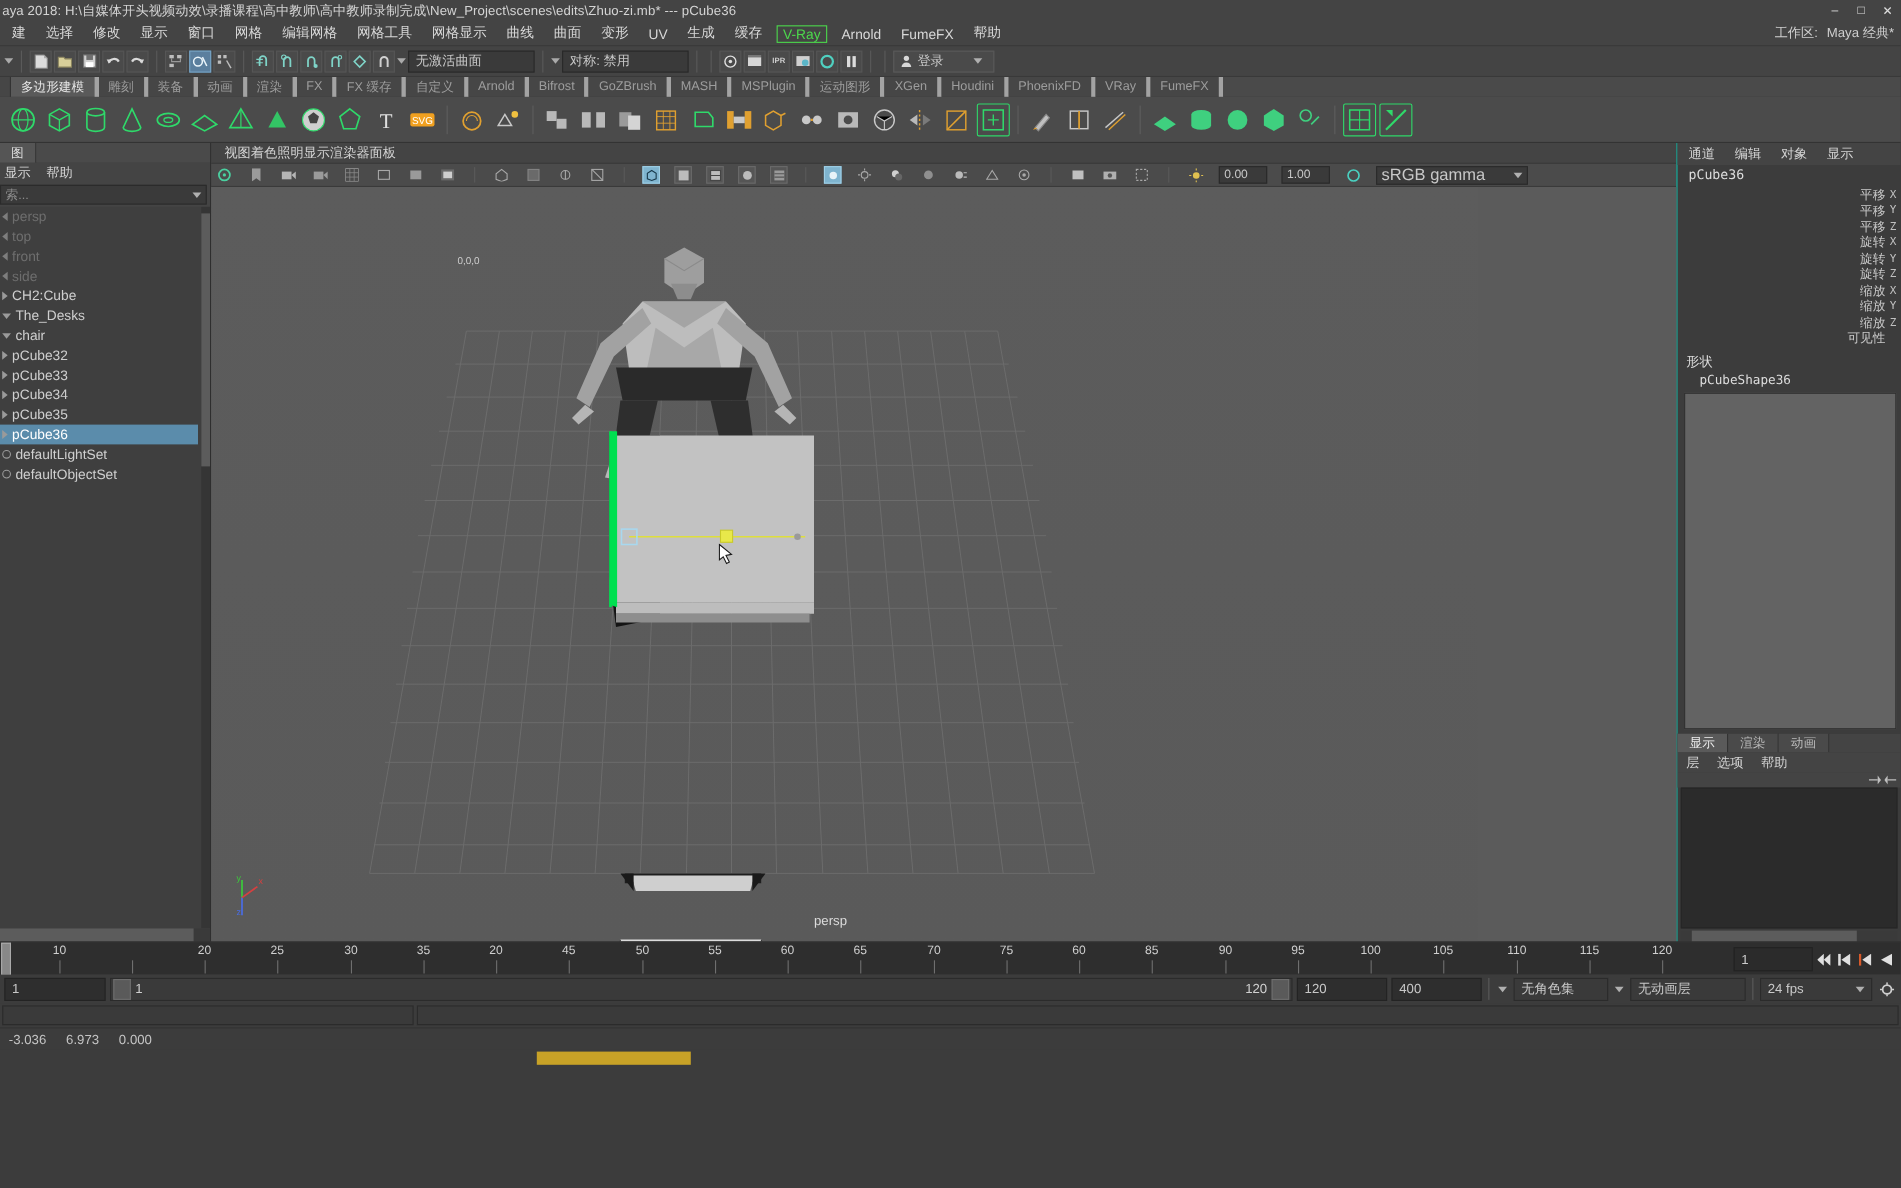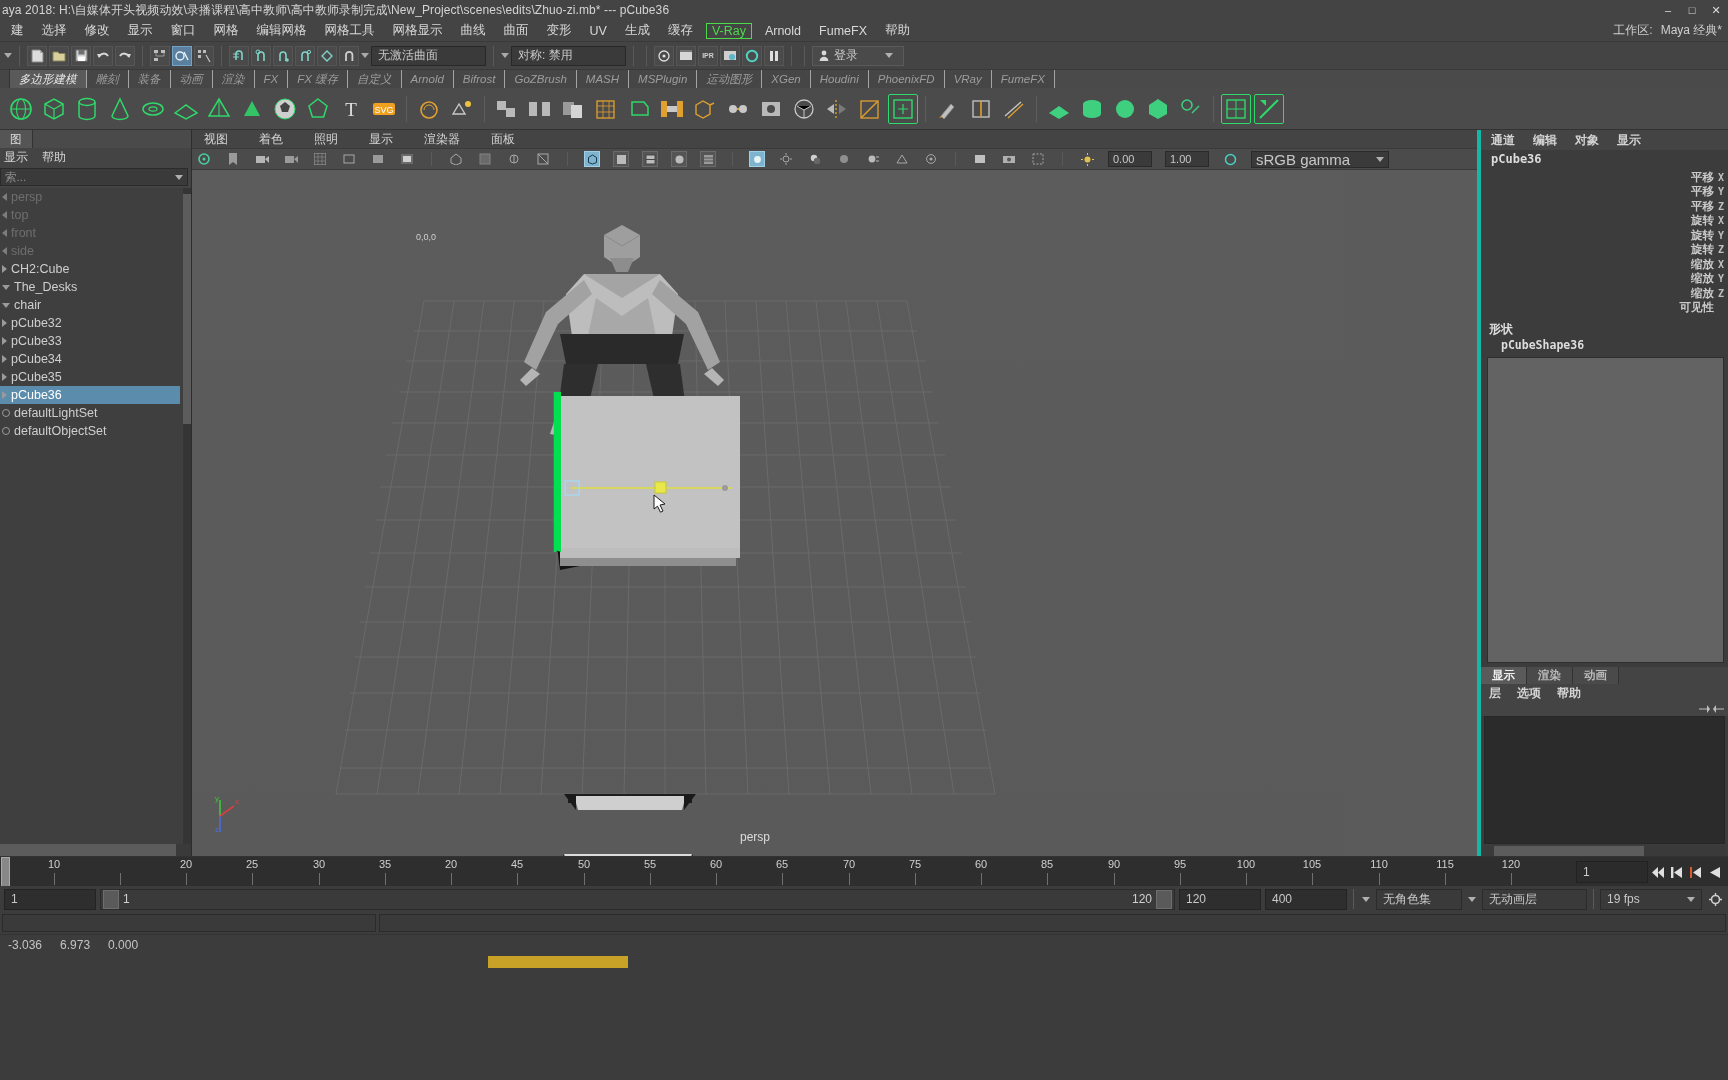--- a/index.html
+++ b/index.html
@@ -55,21 +55,21 @@
         border-top:5px solid #aaa;}
   .login{ height:20px;background:#4a4a4a;border:1px solid #5a5a5a; display:flex;
     align-items:center;gap:5px;padding:0 10px 0 6px; font-size:12px;}
 
   
   .shelftabs{
     height:18px; background:#3a3a3a; display:flex; align-items:stretch; font-size:11.5px;
   }
   .shelftabs .st{
     padding:0 9px; display:flex;align-items:center; color:#9d9d9d;
-    background:#464646; border-right:1px solid #a3a3a3; white-space:nowrap;font-style:italic;
+    background:#464646; border-right:4px solid #a3a3a3; white-space:nowrap;
   }
   .shelftabs .st.active{ background:#5a5a5a; color:#e6e6e6; }
   .shelftabs .lead{ width:10px; background:#464646; border-right:1px solid #333;}
 
   
   .shelf{
     height:42px; background:#4b4b4b; display:flex; align-items:center; gap:3px;
     padding:0 6px; border-bottom:1px solid #333;
   }
   .sh-ico{ width:30px;height:30px; border-radius:2px; position:relative;
@@ -100,38 +100,38 @@
   .arrow-l{ width:0;height:0;border-top:4px solid transparent;border-bottom:4px solid transparent;
     border-right:5px solid #7d7d7d;}
   .arrow-d{ width:0;height:0;border-left:4px solid transparent;border-right:4px solid transparent;
     border-top:5px solid #9a9a9a;}
   .ring{ width:8px;height:8px;border:1px solid #9a9a9a;border-radius:50%;}
   .ol-scroll{ position:absolute; right:0; top:0; width:8px; height:100%; background:#353535;}
   .ol-thumb{ position:absolute; right:0; top:6px; width:8px; height:230px; background:#5c5c5c;}
 
   
   .vpcol{ flex:1; display:flex; flex-direction:column; background:#3c3c3c; }
-  .vp-menu{ height:18px;display:flex;align-items:center;gap:31px;padding-left:12px;
+  .vp-menu{ height:18px;display:flex;align-items:center;gap:0;padding-left:12px;
     background:#444;font-size:12px;color:#d4d4d4;}
   .vp-tools{ height:22px;background:#4b4b4b;display:flex;align-items:center;gap:13px;
     padding:0 4px;border-top:1px solid #3a3a3a;border-bottom:1px solid #3a3a3a;}
   .vt{ width:16px;height:16px;display:flex;align-items:center;justify-content:center;
     font-size:9px;color:#d0d0d0;}
   .vt.box{ border:1px solid #6a6a6a;background:#555;}
   .vt.on{ background:#7fb4cf;border-color:#9ecfe6;}
   .numfield{ height:16px;width:44px;background:#3a3a3a;border:1px solid #2a2a2a;
     color:#c8c8c8;font-size:11px;display:flex;align-items:center;padding-left:4px;}
   .gammabox{ height:17px;width:138px;background:#3a3a3a;border:1px solid #2a2a2a;
     color:#c8c8c8;font-size:15px;display:flex;align-items:center;padding:0 4px;}
   .viewport{ flex:1; position:relative; overflow:hidden;
     background:linear-gradient(#5b5b5b,#5b5b5b); }
 
   
-  .rightcol{ width:251px;background:#3c3c3c;display:flex;flex-direction:column;
-     border-left:4px solid #14b8a6;font-weight:bold;}
+  .rightcol{ width:204px;background:#3c3c3c;display:flex;flex-direction:column;
+     border-left:1px solid #14b8a6;}
   .rp-menu{ height:20px;display:flex;align-items:center;gap:18px;padding-left:10px;
     background:#444;font-size:12px;color:#d4d4d4;}
   .rp-name{ height:18px;padding-left:10px;font-size:12px;color:#ddd;display:flex;align-items:center;
     font-family:"DejaVu Sans Mono","Liberation Mono",monospace;}
   .chanlist{ padding-top:2px; }
   .chanrow{ height:14.5px;display:flex;align-items:center;justify-content:flex-end;
     padding-right:2px;font-size:11.5px;color:#cacaca;gap:4px;}
   .chanrow .ax{ font-family:"DejaVu Sans Mono",monospace;font-size:10px;color:#c0c0c0;width:8px;}
   .rp-sec{ margin-top:6px;}
   .rp-sechdr{ font-size:12px;color:#ddd;padding-left:8px;height:16px;display:flex;align-items:center;}
@@ -1186,21 +1186,21 @@
       </div>
       <div class="rfield" style="width:82px;">120</div>
       <div class="rfield" style="width:82px;">400</div>
       <div style="width:1px;height:20px;background:#5a5a5a;margin:0 2px;"></div>
       <div class="tri" style="margin:0 2px;"></div>
       <div class="selbox" style="width:86px;">无角色集</div>
       <div class="tri" style="margin:0 2px;"></div>
       <div class="selbox" style="width:105px;">无动画层</div>
       <div style="width:1px;height:20px;background:#5a5a5a;margin:0 2px;"></div>
       <div class="selbox" style="width:102px;justify-content:space-between;">
-        <span>19 fps</span>
+        <span>24 fps</span>
         <div class="tri"></div>
       </div>
       <div style="width:18px;height:18px;display:flex;align-items:center;justify-content:center;">
         <svg width="13" height="13" viewBox="0 0 13 13">
             <circle cx="6.5" cy="6.5" r="4" fill="none" stroke="#cfcfcf" stroke-width="1.6"></circle>
             <path d="M6.5 0v2.2M6.5 10.8V13M0 6.5h2.2M10.8 6.5H13" stroke="#cfcfcf" stroke-width="1.4"></path>
           </svg>
       </div>
     </div>
   </div>

